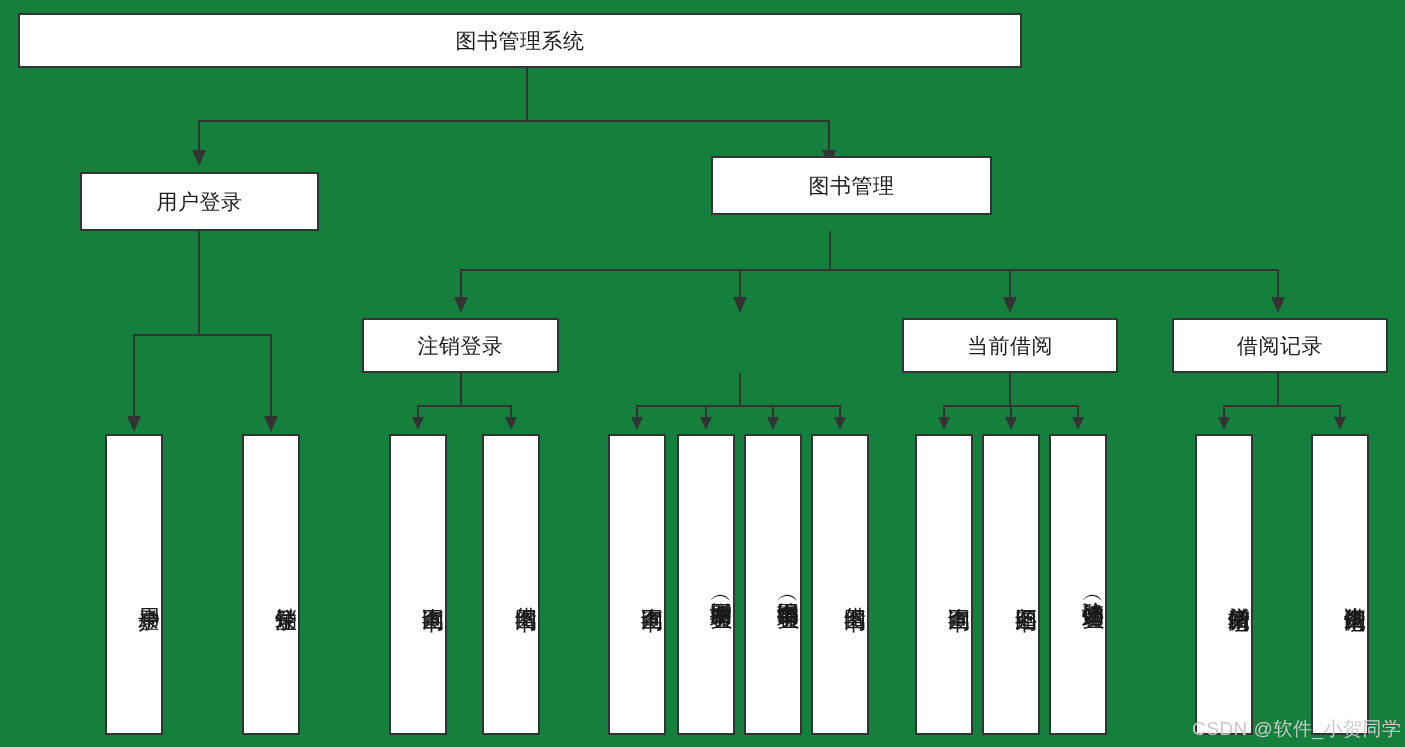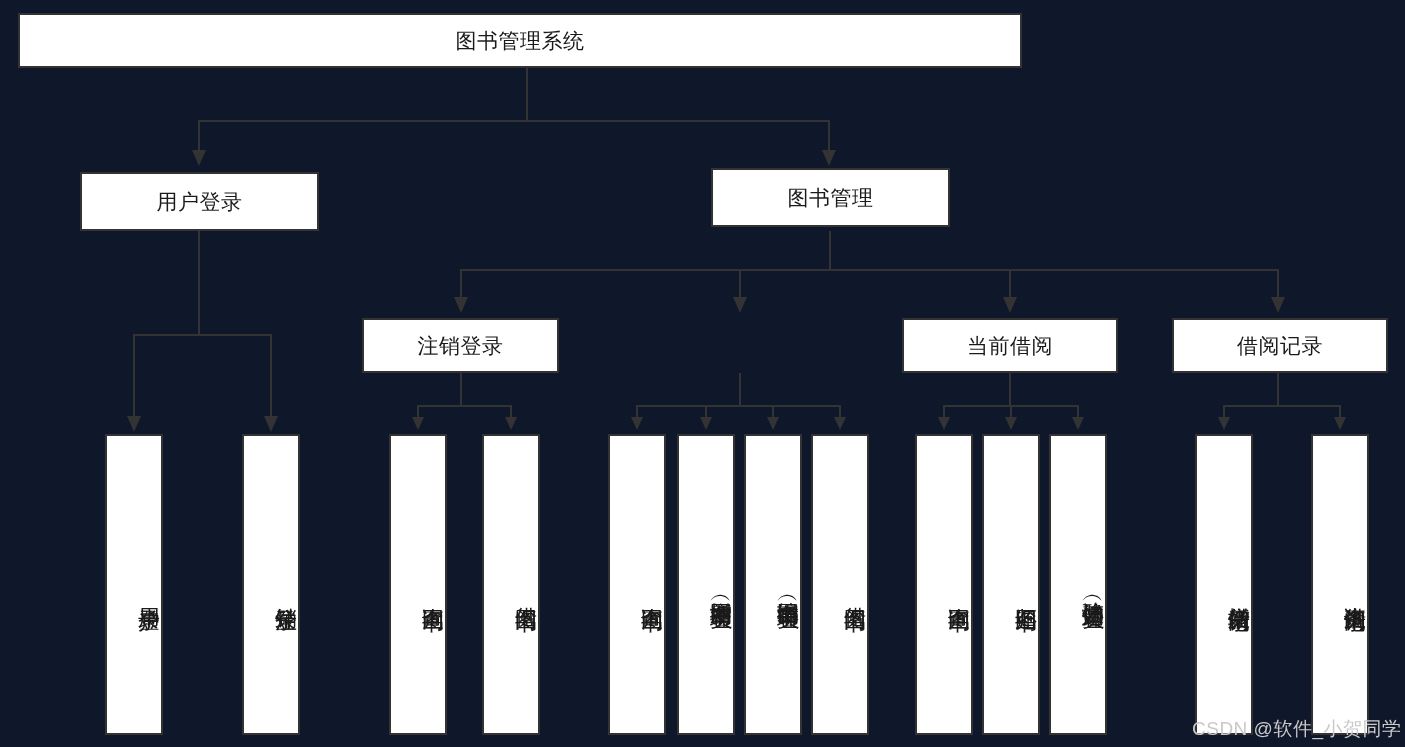--- a/index.html
+++ b/index.html
@@ -7,21 +7,21 @@
     padding: 0;
     background: #ffffff;
   }
   body {
     font-family: "Liberation Sans", "DejaVu Sans", sans-serif;
   }
   #canvas {
     position: relative;
     width: 1405px;
     height: 747px;
-    background: #0f172a;
+    background: #15803d;
     overflow: hidden;
   }
   .node {
     position: absolute;
     box-sizing: border-box;
     border: 2px solid #333333;
     background: #ffffff;
     display: flex;
     align-items: center;
     justify-content: center;
@@ -91,21 +91,21 @@
 
   <div class="edge v" style="left:198px; top:120px; width:2px; height:32px;"></div>
   <div class="arrow" style="left:192px; top:150px;"></div>
 
   <div class="edge v" style="left:828px; top:120px; width:2px; height:32px;"></div>
   <div class="arrow" style="left:822px; top:150px;"></div>
 
   <div class="node horiz" style="left:80px; top:172px; width:239px; height:59px;">
     <span class="node-label">用户登录</span>
   </div>
-  <div class="node horiz" style="left:711px; top:168px; width:239px; height:59px;">
+  <div class="node horiz" style="left:711px; top:156px; width:281px; height:59px;">
     <span class="node-label">图书管理</span>
   </div>
 
   <div class="edge v" style="left:198px; top:231px; width:2px; height:104px;"></div>
   <div class="edge h" style="left:133px; top:334px; width:139px; height:2px;"></div>
   <div class="edge v" style="left:133px; top:334px; width:2px; height:84px;"></div>
   <div class="arrow" style="left:127px; top:416px;"></div>
   <div class="edge v" style="left:270px; top:334px; width:2px; height:84px;"></div>
   <div class="arrow" style="left:264px; top:416px;"></div>
 

